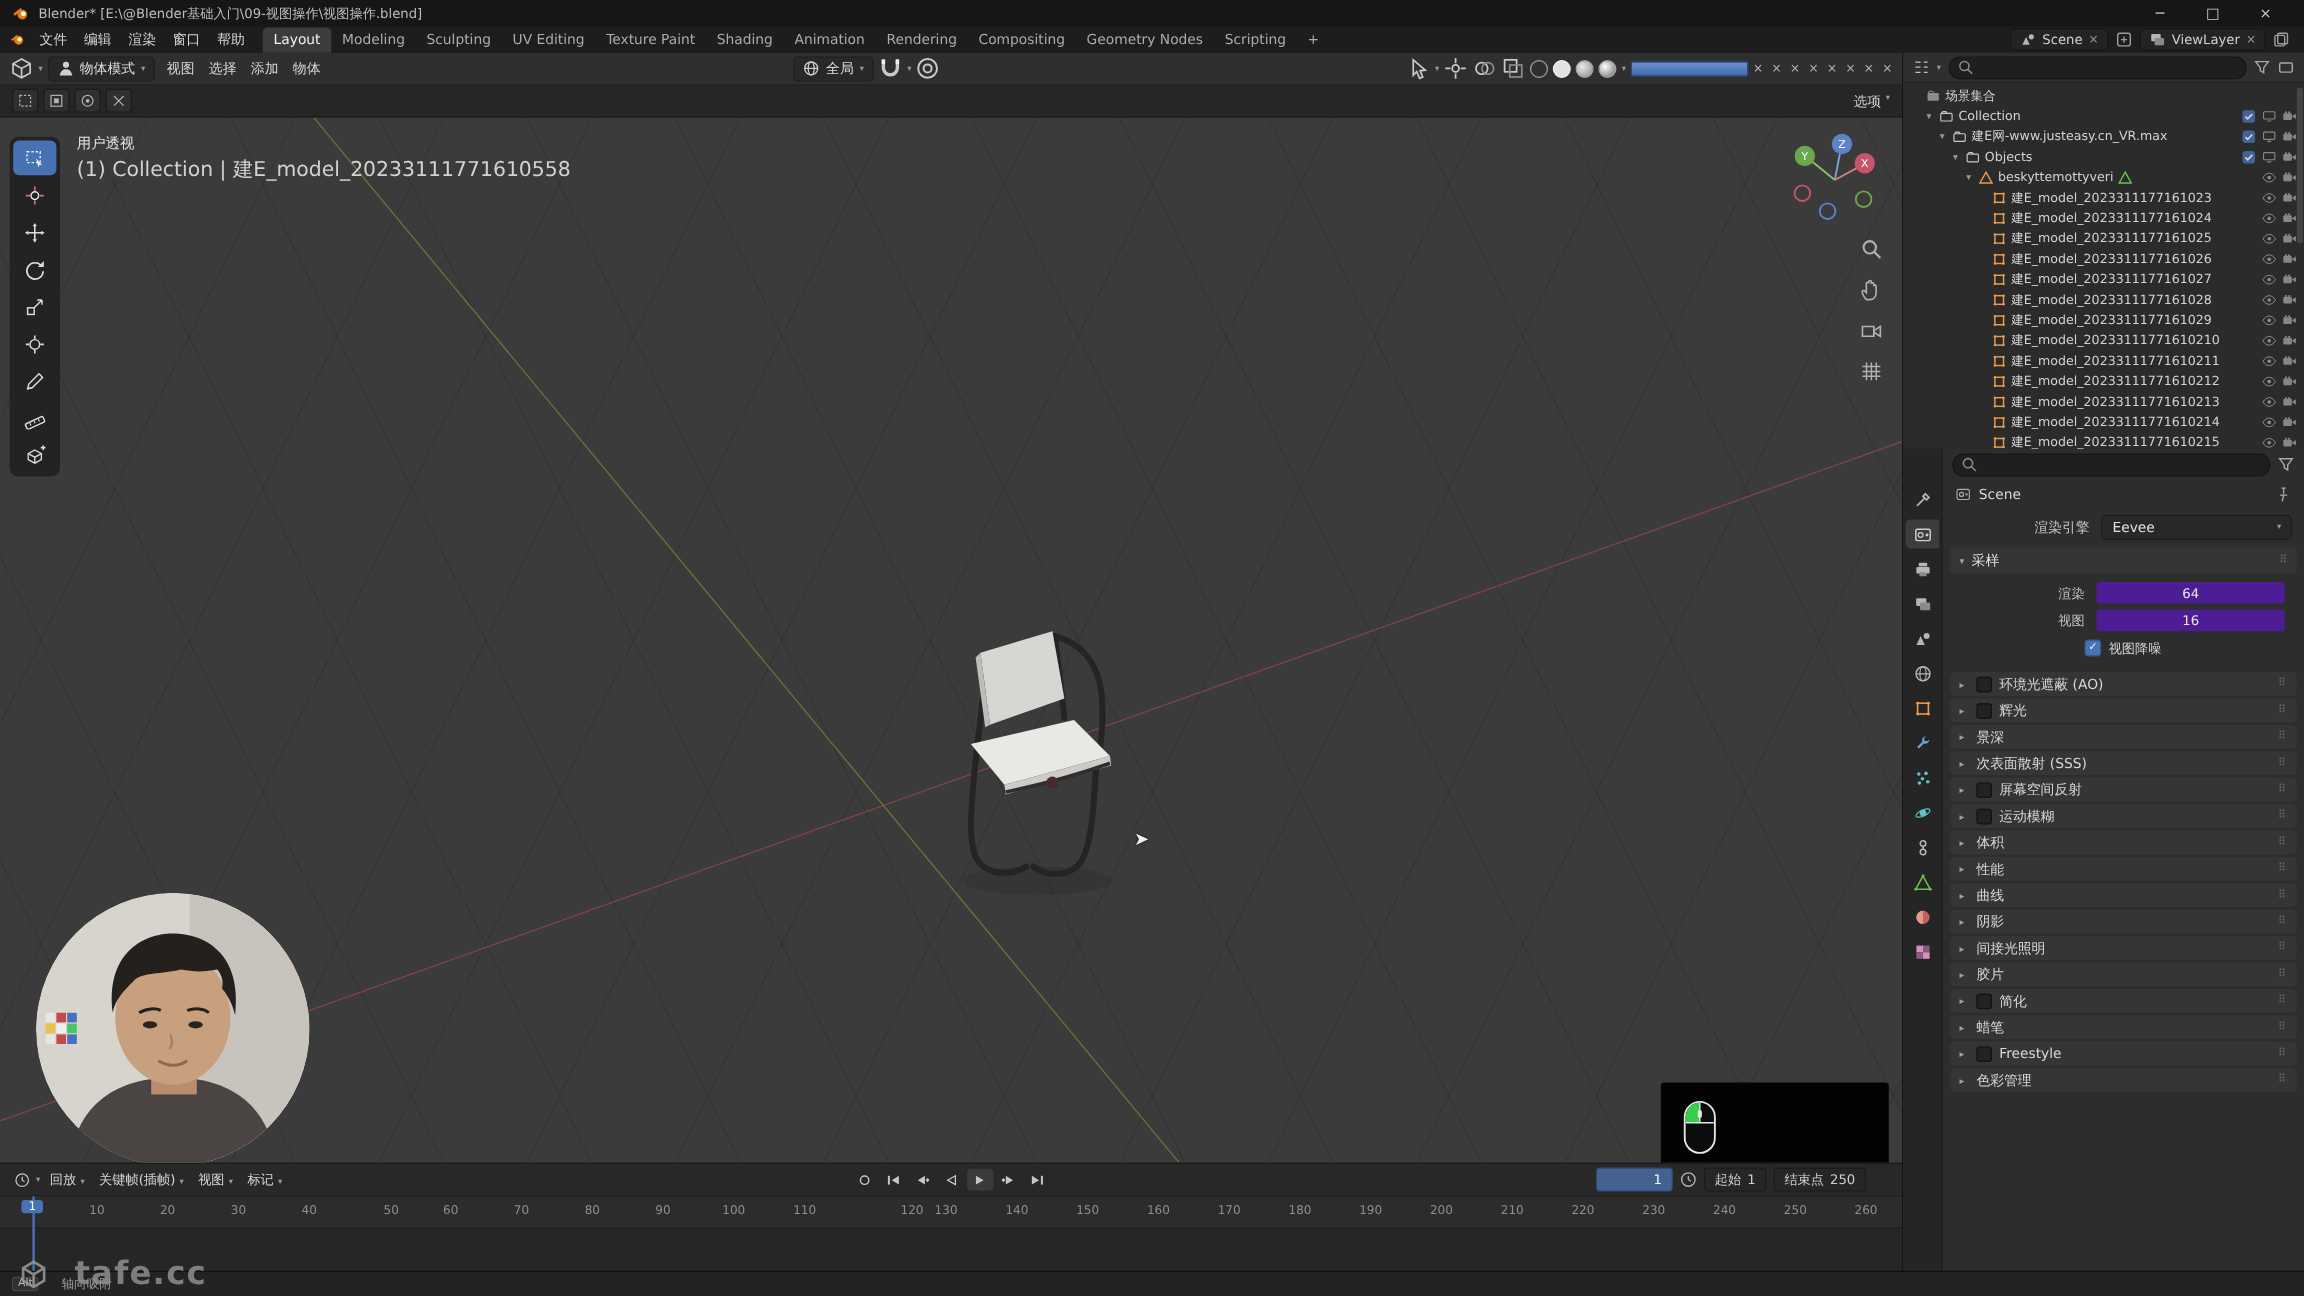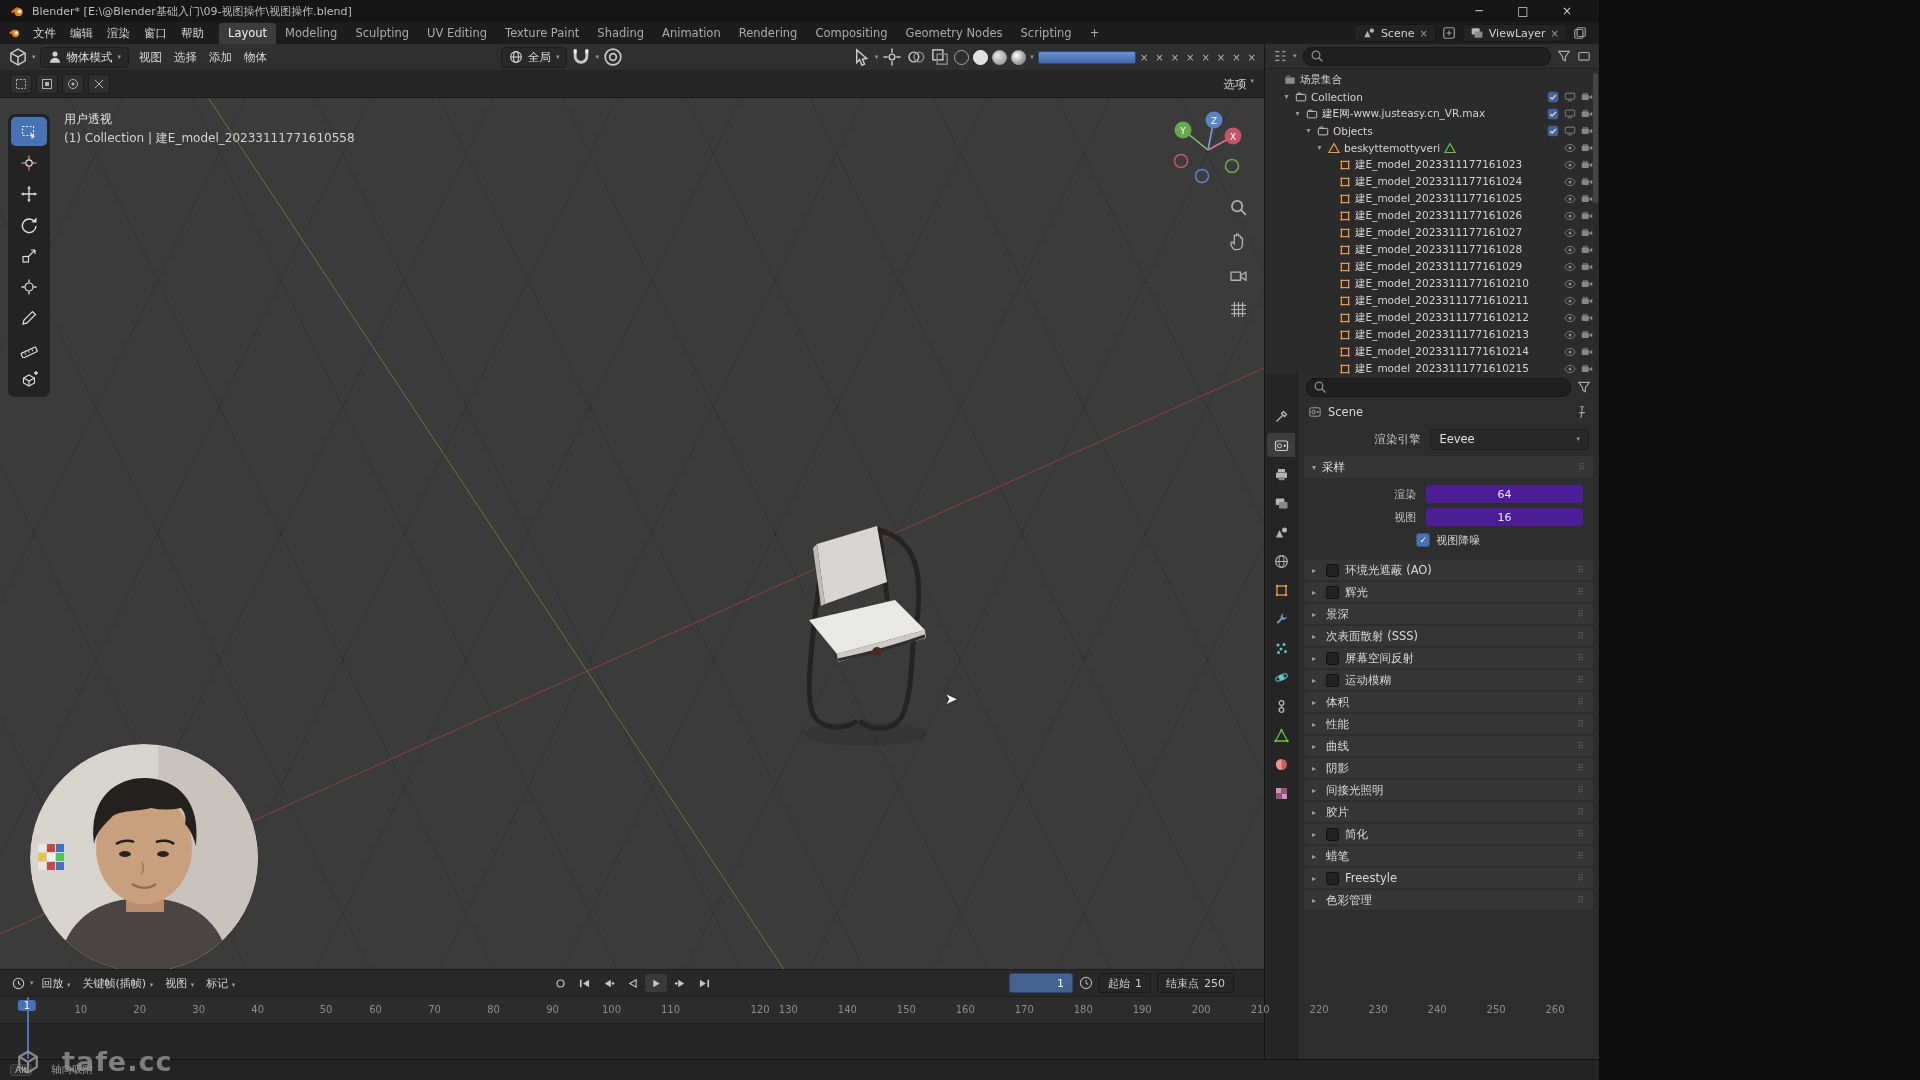--- a/index.html
+++ b/index.html
@@ -1,16 +1,16 @@
 <!DOCTYPE html>
 <html><head>
 <meta charset="utf-8">
 <style>
   html,body{margin:0;padding:0;background:#0c0c0c;}
-  .app{position:relative;width:1599px;height:1080px;background:#1d1d1d;overflow:hidden;
+  .app{position:relative;width:1920px;height:1080px;background:#1d1d1d;overflow:hidden;
        font-family:"DejaVu Sans","Liberation Sans",sans-serif;color:#c9c9c9;user-select:none;}
   .icon{display:inline-flex;align-items:center;justify-content:center;line-height:0;}
   .icon svg{width:14px;height:14px;}
   .caret{font-size:7px;color:#9a9a9a;}
 
   
   .titlebar{height:22px;background:#161616;display:flex;align-items:center;gap:8px;padding:0 10px;font-size:11px;color:#bdbdbd;}
   .win-btns{margin-left:auto;display:flex;}
   .win-btn{width:44px;text-align:center;font-size:12px;color:#cfcfcf;}
 
@@ -46,21 +46,21 @@
   .ts-options{margin-left:auto;display:flex;align-items:flex-start;gap:4px;font-size:11.5px;color:#d2d2d2;}
 
   
   .viewport{flex:1;position:relative;background:#3b3b3b;overflow:hidden;}
   .vp-grid{position:absolute;inset:0;
     background-image:repeating-linear-gradient(64deg,transparent 0 110px,rgba(0,0,0,.13) 110px 111px),
                      repeating-linear-gradient(116deg,transparent 0 110px,rgba(0,0,0,.13) 110px 111px);}
   .axes{position:absolute;inset:0;width:100%;height:100%;}
   .vp-info{position:absolute;top:12px;left:64px;line-height:1.55;}
   .vp-info .l1{font-size:12px;color:#e2e2e2;}
-  .vp-info .l2{font-size:12px;color:#d2d2d2;}
+  .vp-info .l2{font-size:17px;color:#d2d2d2;}
   .toolbar{position:absolute;top:16px;left:8px;width:36px;background:rgba(32,32,32,.88);border-radius:7px;padding:3px;display:flex;flex-direction:column;gap:2px;}
   .tool{height:29px;border-radius:5px;display:flex;align-items:center;justify-content:center;}
   .tool.active{background:#4772b3;}
   .tool svg{width:18px;height:18px;}
   .nav-gizmo{position:absolute;top:8px;right:14px;width:84px;height:84px;}
   .nav-stack{position:absolute;top:100px;right:16px;display:flex;flex-direction:column;gap:11px;align-items:center;}
   .nav-btn svg{width:19px;height:19px;opacity:.85;}
   .chair{position:absolute;left:777px;top:424px;width:172px;height:251px;}
   .webcam{position:absolute;left:30px;top:646px;width:228px;height:228px;border-radius:50%;overflow:hidden;}
   .mouse-hud{position:absolute;left:1384px;top:804px;width:172px;height:74px;background:#030303;border-radius:3px;display:flex;align-items:center;padding-left:18px;}

